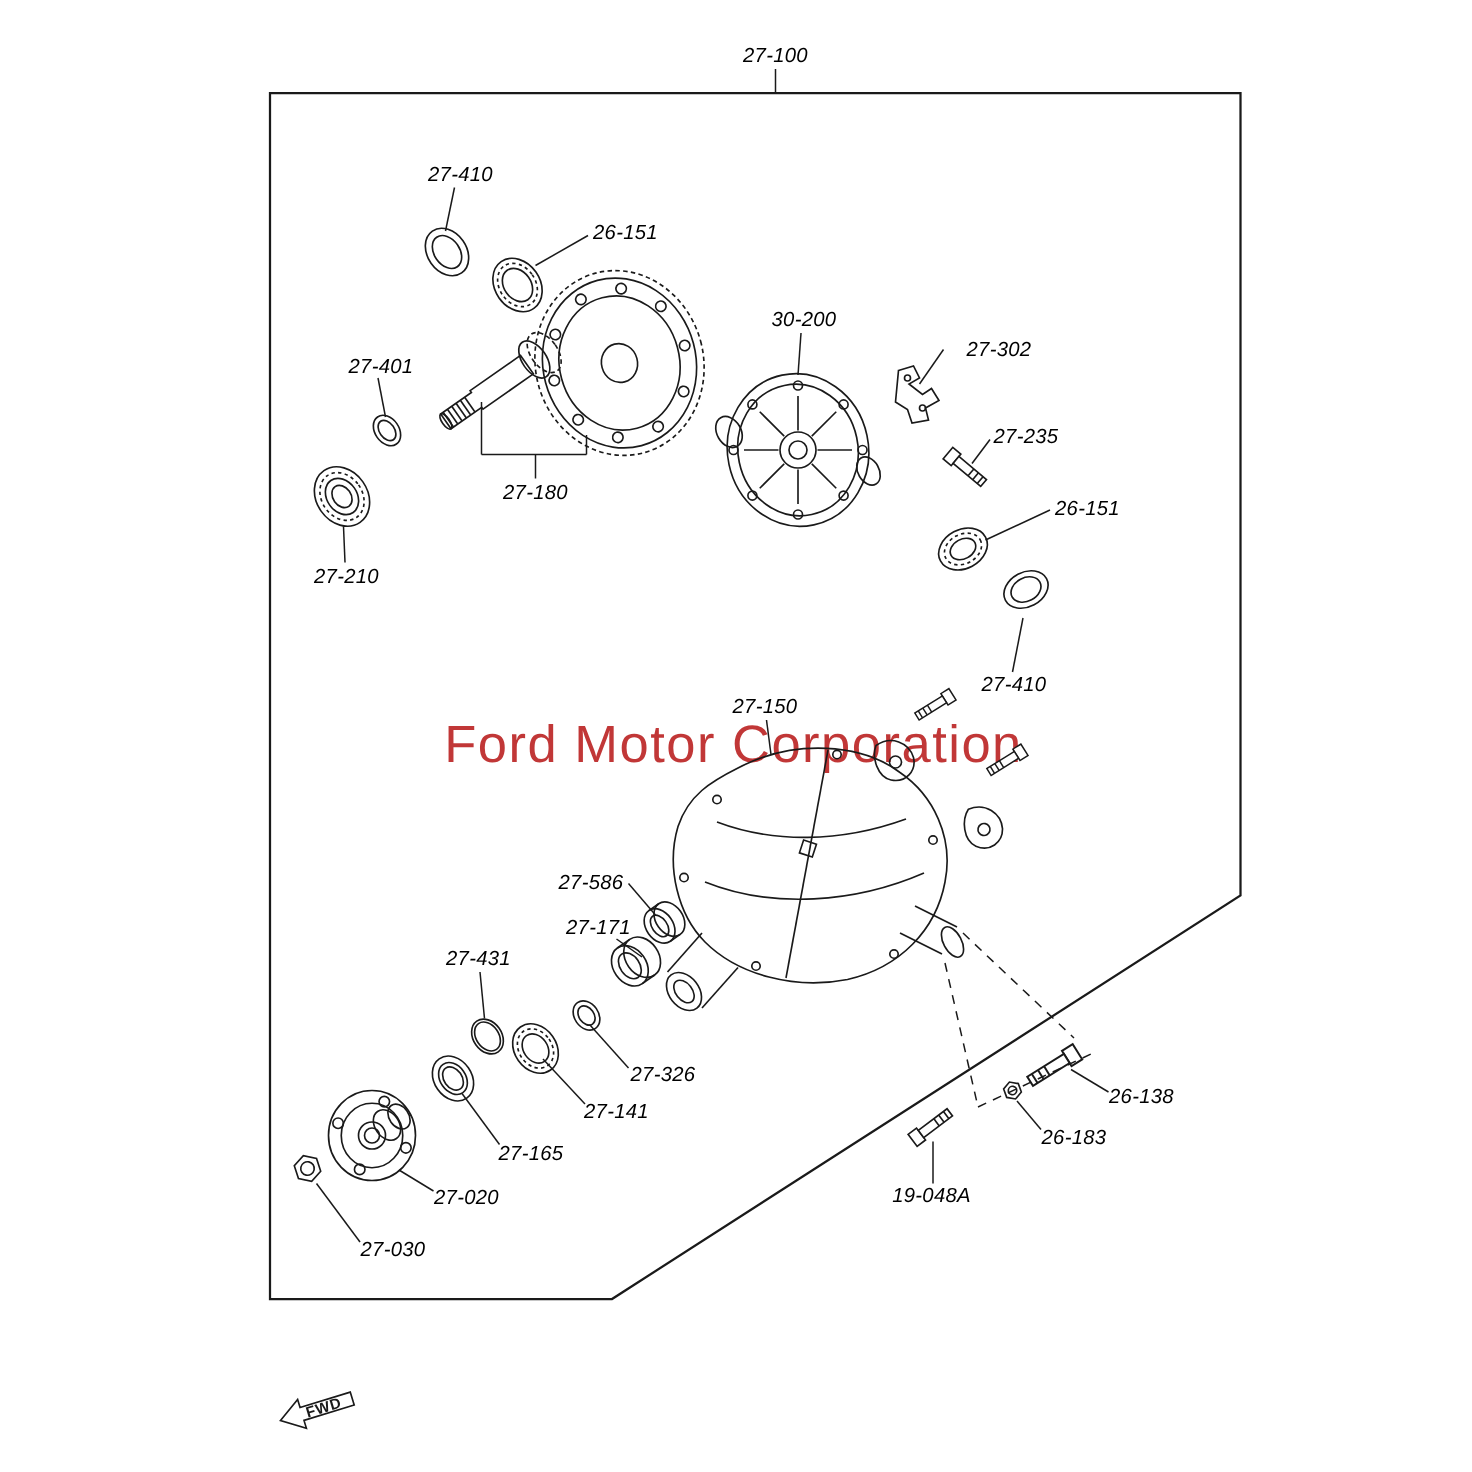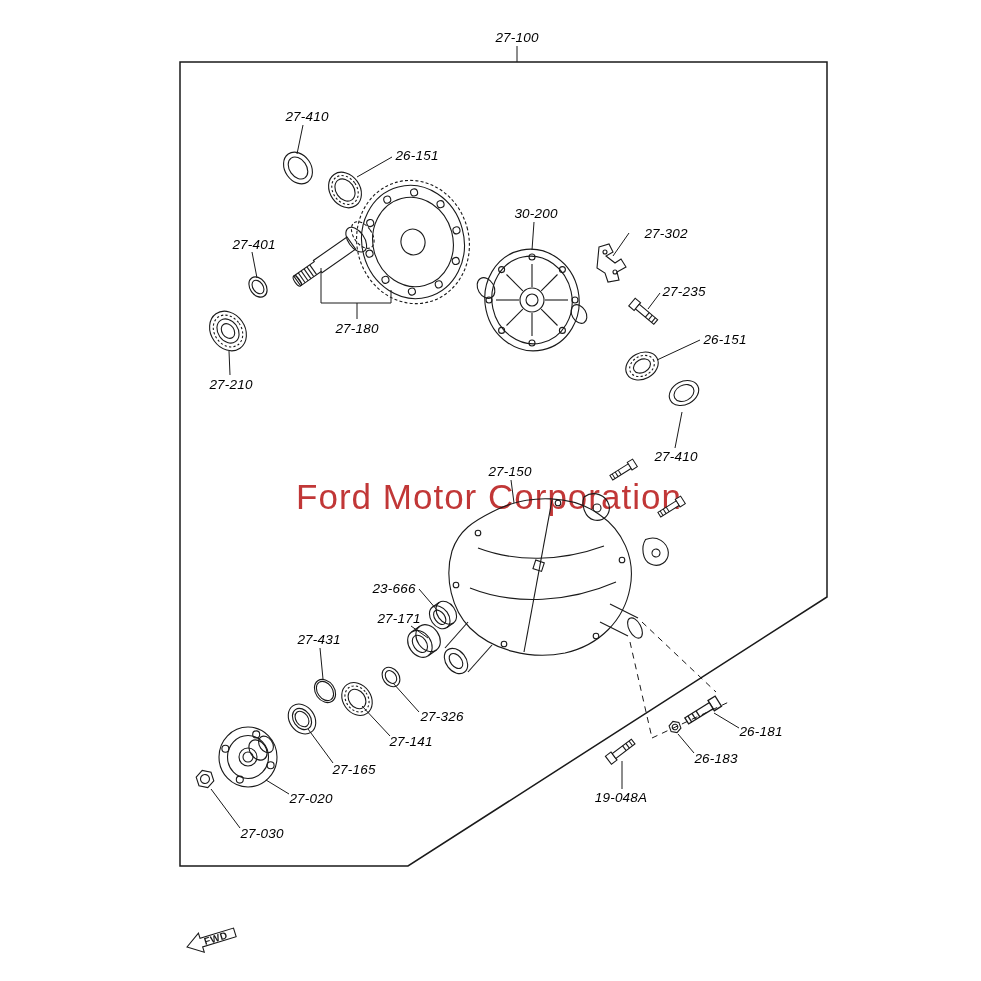--- a/index.html
+++ b/index.html
@@ -292,25 +292,25 @@
   <div class="part-label" style="left:417px;top:155px">26-151</div>
   <div class="part-label" style="left:254px;top:244px">27-401</div>
   <div class="part-label" style="left:536px;top:213px">30-200</div>
   <div class="part-label" style="left:666px;top:233px">27-302</div>
   <div class="part-label" style="left:684px;top:291px">27-235</div>
   <div class="part-label" style="left:725px;top:339px">26-151</div>
   <div class="part-label" style="left:231px;top:384px">27-210</div>
   <div class="part-label" style="left:357px;top:328px">27-180</div>
   <div class="part-label" style="left:676px;top:456px">27-410</div>
   <div class="part-label" style="left:510px;top:471px">27-150</div>
-  <div class="part-label" style="left:394px;top:588px">23-666</div>
+  <div class="part-label" style="left:394px;top:588px">27-586</div>
   <div class="part-label" style="left:399px;top:618px">27-171</div>
   <div class="part-label" style="left:319px;top:639px">27-431</div>
   <div class="part-label" style="left:442px;top:716px">27-326</div>
   <div class="part-label" style="left:411px;top:741px">27-141</div>
   <div class="part-label" style="left:354px;top:769px">27-165</div>
   <div class="part-label" style="left:311px;top:798px">27-020</div>
   <div class="part-label" style="left:262px;top:833px">27-030</div>
-  <div class="part-label" style="left:761px;top:731px">26-181</div>
+  <div class="part-label" style="left:761px;top:731px">26-138</div>
   <div class="part-label" style="left:716px;top:758px">26-183</div>
   <div class="part-label" style="left:621px;top:797px">19-048A</div>
 
 </div>
 
 </body></html>

